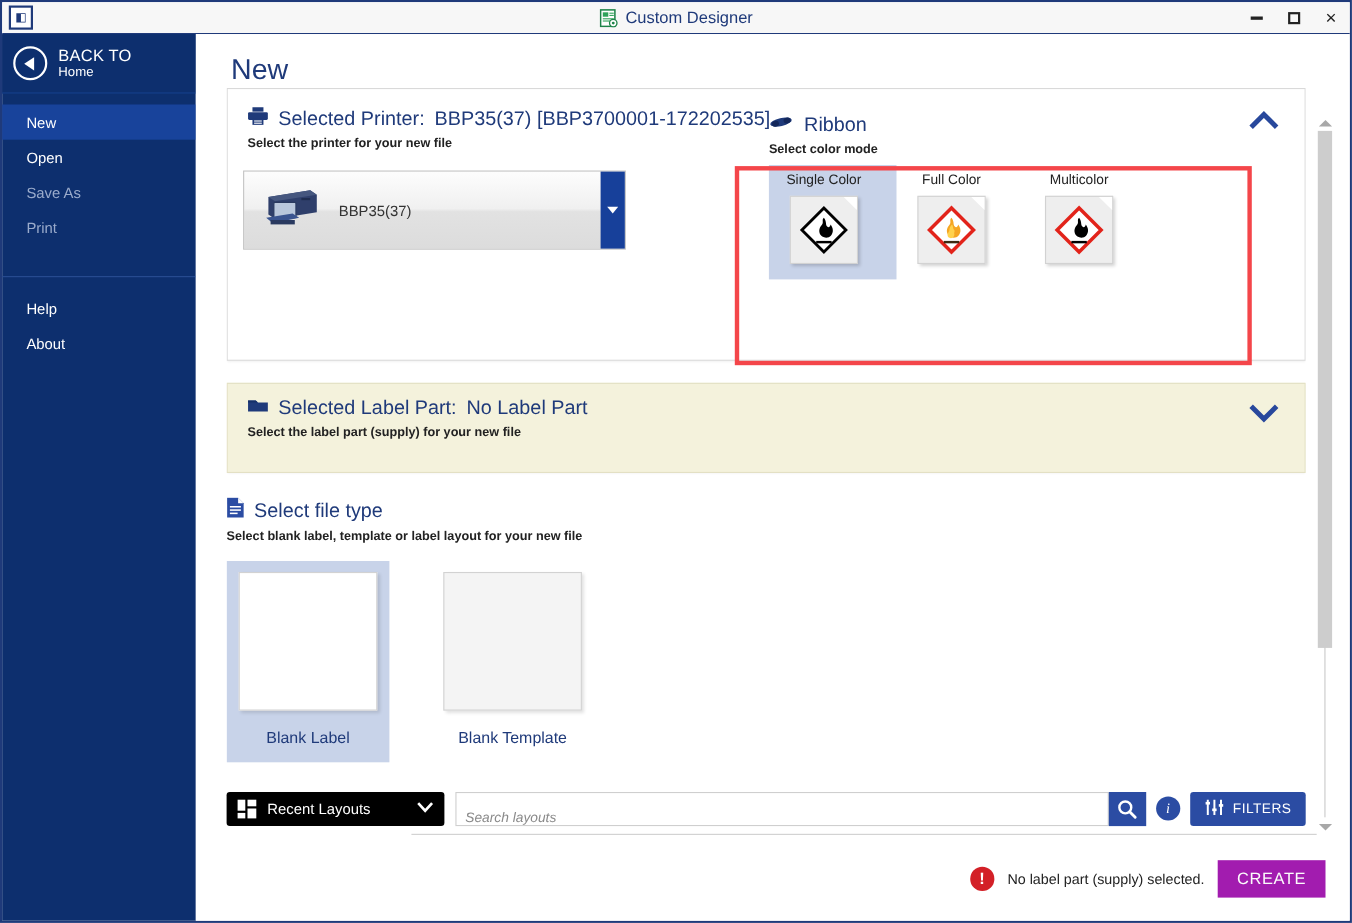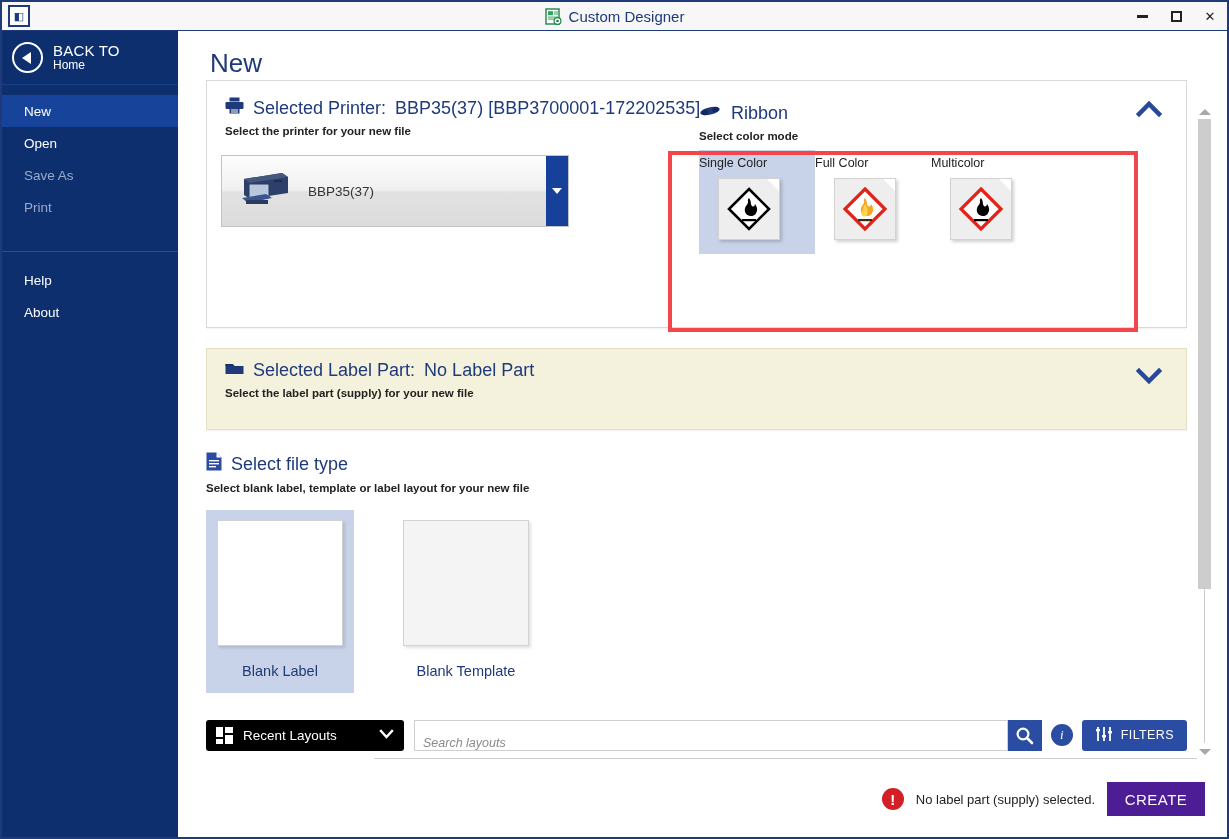--- a/index.html
+++ b/index.html
@@ -134,21 +134,21 @@
   .redbox {
     position: absolute; border: 4px solid #f4464a; pointer-events: none;
   }
   .ribbon-panel { position: absolute; }
   .ribbon-title {
     font-size: 18px; color: #1f3a7a; display: flex; align-items: center; gap: 10px;
   }
   .ribbon-sub { font-size: 11.5px; font-weight: bold; color: #222; margin-top: 6px; }
   .modes { display: flex; margin-top: 8px; }
   .mode {
-    width: 116px; padding: 6px 16px 14px 0; cursor: pointer;
+    width: 116px; padding: 6px 16px 14px 0; text-align: center; cursor: pointer;
   }
   .mode.sel { background: #c8d3e9; }
   .mode-label { font-size: 12.5px; color: #222; }
   .mode-card {
     width: 62px; height: 62px; margin: 8px auto 0 auto; position: relative;
     background: #eeeeee; border: 1px solid #d2d2d2;
     box-shadow: 2px 2px 3px rgba(0,0,0,.18);
   }
   .mode-card .dogear {
     position: absolute; right: 0; top: 0; width: 0; height: 0;
@@ -223,21 +223,21 @@
     display: flex; align-items: center; justify-content: flex-end;
     padding-right: 22px; gap: 12px;
   }
   .err-icon {
     width: 22px; height: 22px; border-radius: 50%; background: #d32027;
     color: #fff; font-size: 15px; font-weight: bold; display: flex;
     align-items: center; justify-content: center; line-height: 1;
   }
   .status-text { font-size: 13px; color: #222; }
   .create-btn {
-    width: 98px; height: 34px; background: #4c1d95; color: #fbfbfb;
+    width: 98px; height: 34px; background: #a21caf; color: #fbfbfb;
     display: flex; align-items: center; justify-content: center;
     font-size: 15px; letter-spacing: .5px;
   }
 
   
   .vscroll {
     position: absolute; right: 14px; top: 78px; bottom: 82px; width: 15px;
     background: #ffffff;
   }
   .vscroll .track { position: absolute; left: 6px; top: 12px; bottom: 12px; width: 1px; background: #c9c9c9; }

